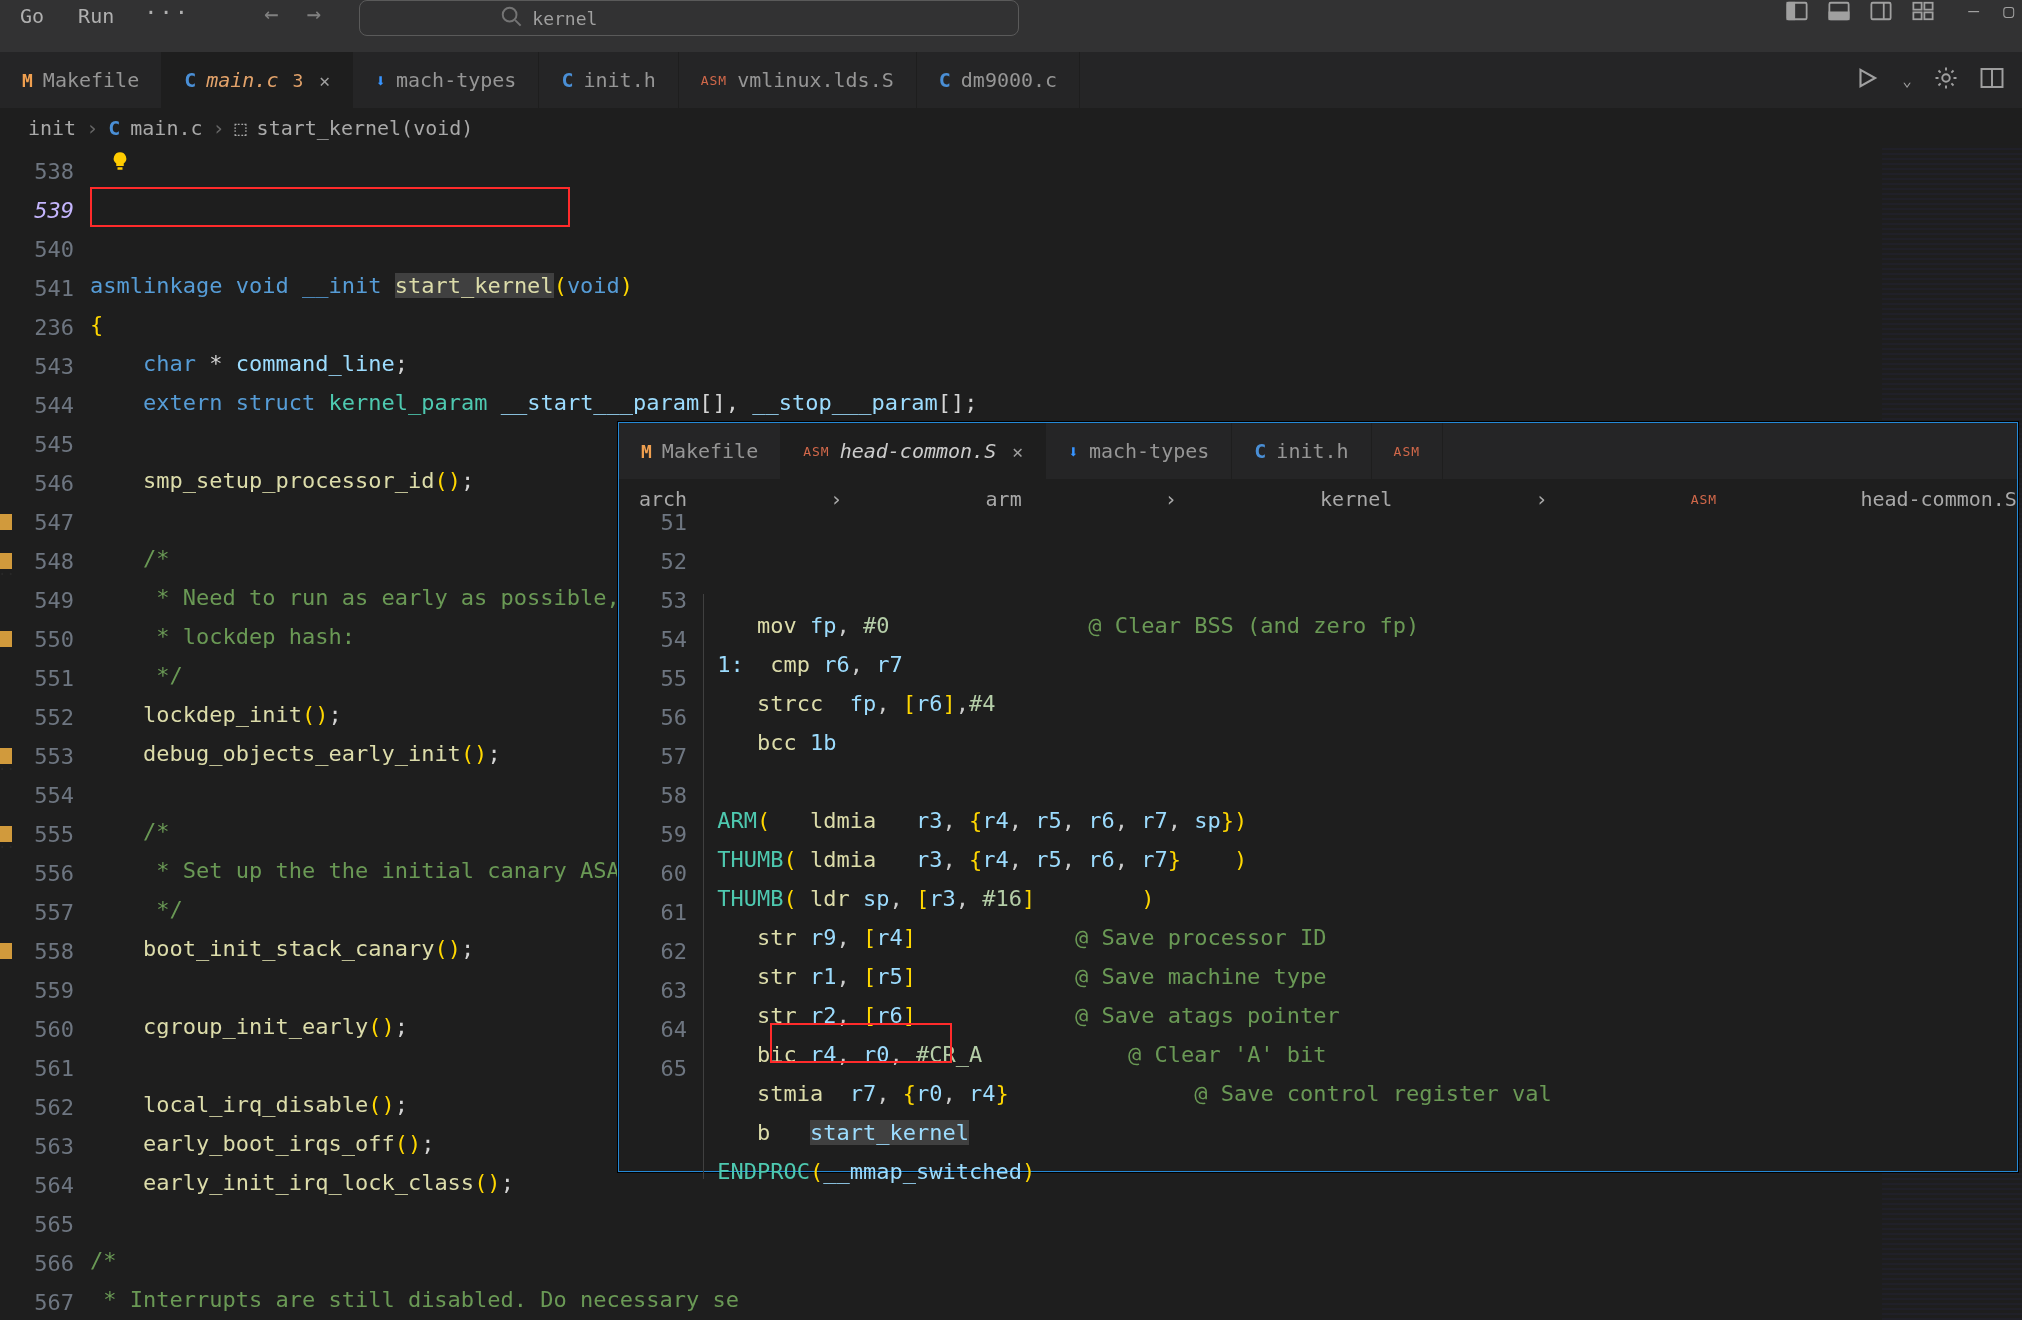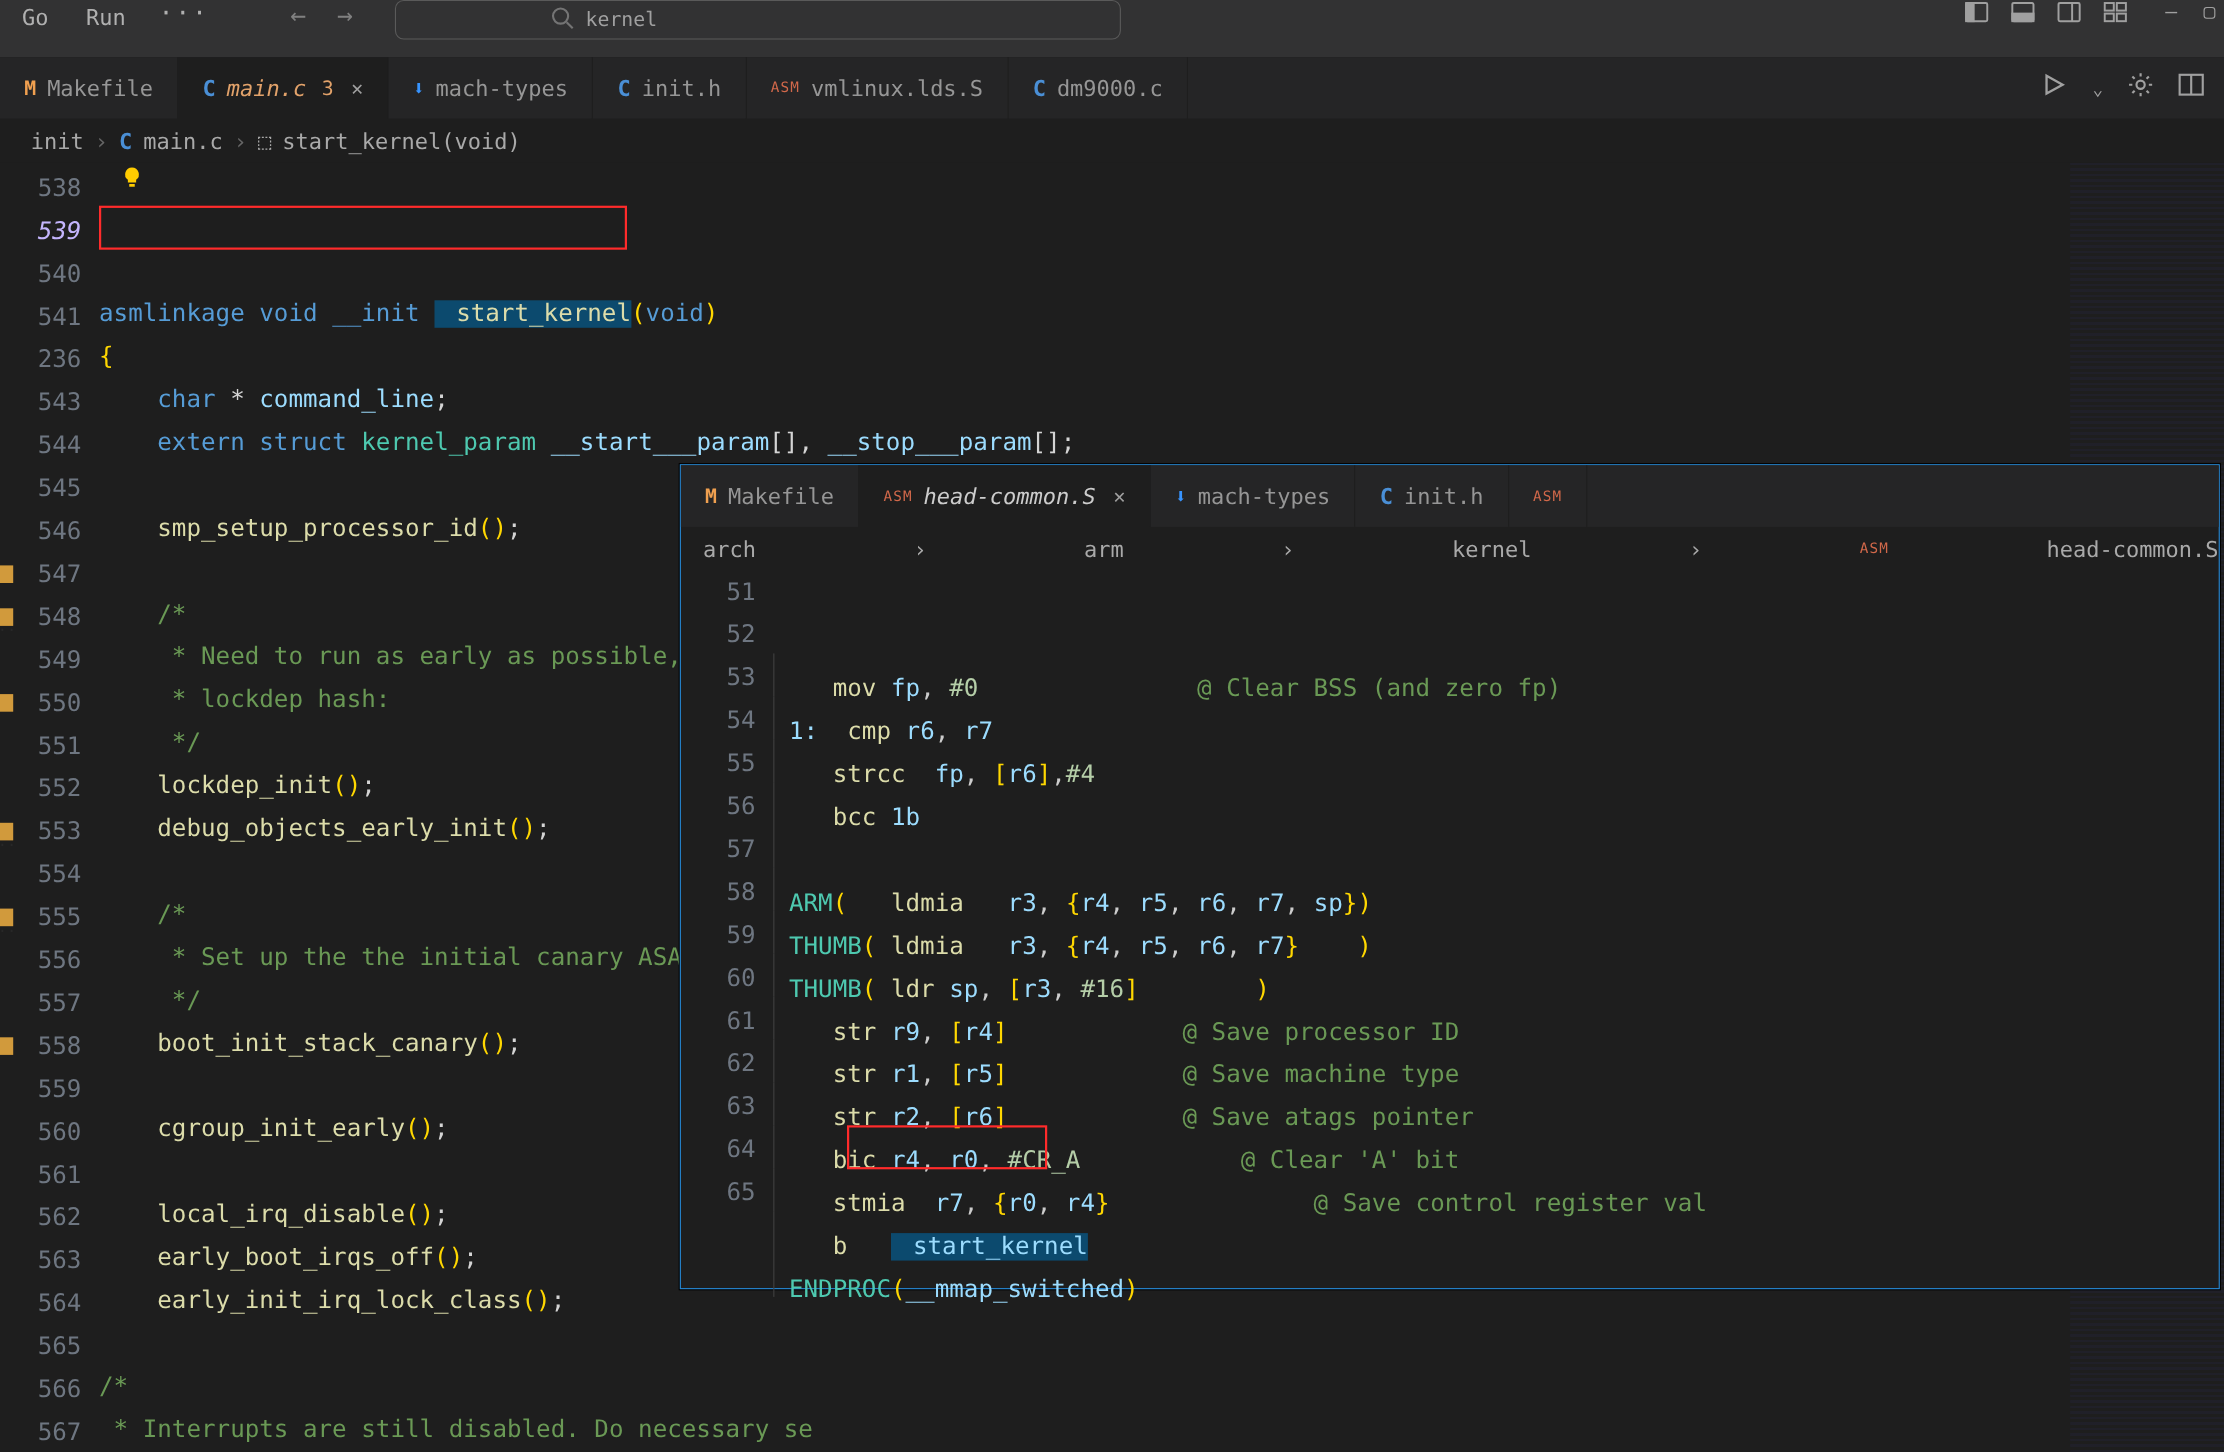--- a/index.html
+++ b/index.html
@@ -130,21 +130,21 @@
 }
 .code .line { height:39px; line-height:39px; }
 .kw { color:#569cd6; }
 .fn { color:#dcdcaa; }
 .cm { color:#6a9955; }
 .num { color:#b5cea8; }
 .op { color:#d4d4d4; }
 .br { color:#ffd700; }
 .ty { color:#4ec9b0; }
 .var{ color:#9cdcfe; }
-.hl { background:#0c4a6e;padding-left:20px; }
+.hl { background:#404040; }
 .redbox {
   position:absolute;
   border:2px solid #ff2b2b;
   pointer-events:none;
 }
 .bulb {
   position:absolute; left: 110px; top:3px;
   width:24px; height:24px;
 }
 
@@ -169,21 +169,21 @@
 
 .panel2 .tabrow2 {
   height:56px; background:#252526;
   display:flex; align-items:stretch; font-size:20px;
 }
 .panel2 .breadcrumb2 {
   height:40px; display:flex; align-items:center; gap:8px;
   padding-left:20px; font-size:20px; color:#a9a9a9;justify-content:space-between;
 }
 .panel2 .gutter2 {
-  position:absolute; left:0; top:96px; bottom:0; width:84px;
+  position:absolute; left:0; top:80px; bottom:0; width:84px;
   color:#6e7681; font-size:22px; text-align:right;
   font-family: Consolas, monospace;
 }
 .panel2 .gutter2 .ln { height:39px; line-height:39px; padding-right:16px; }
 .panel2 .code2 {
   position:absolute; left:84px; right:0; top:96px; bottom:0;
   font-family: Consolas, monospace; font-size:22px; white-space:pre;
 }
 .panel2 .code2 .line { height:39px; line-height:39px; }
 

